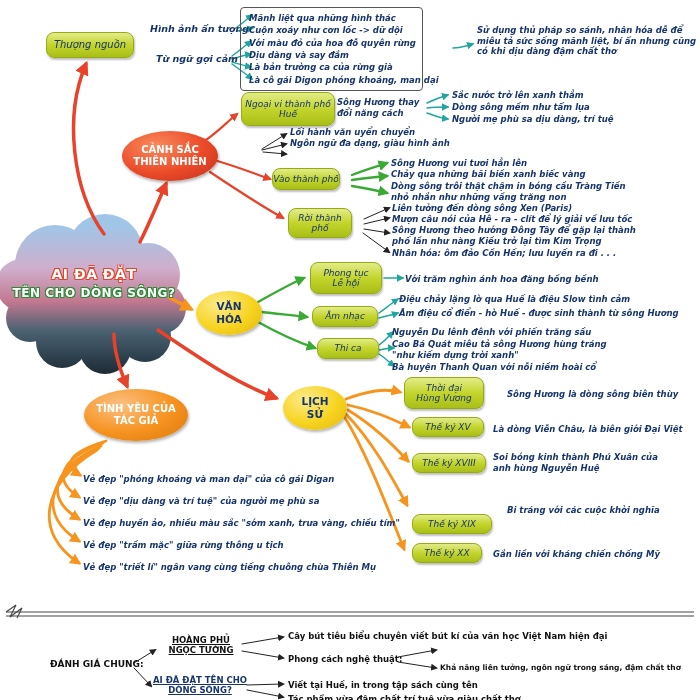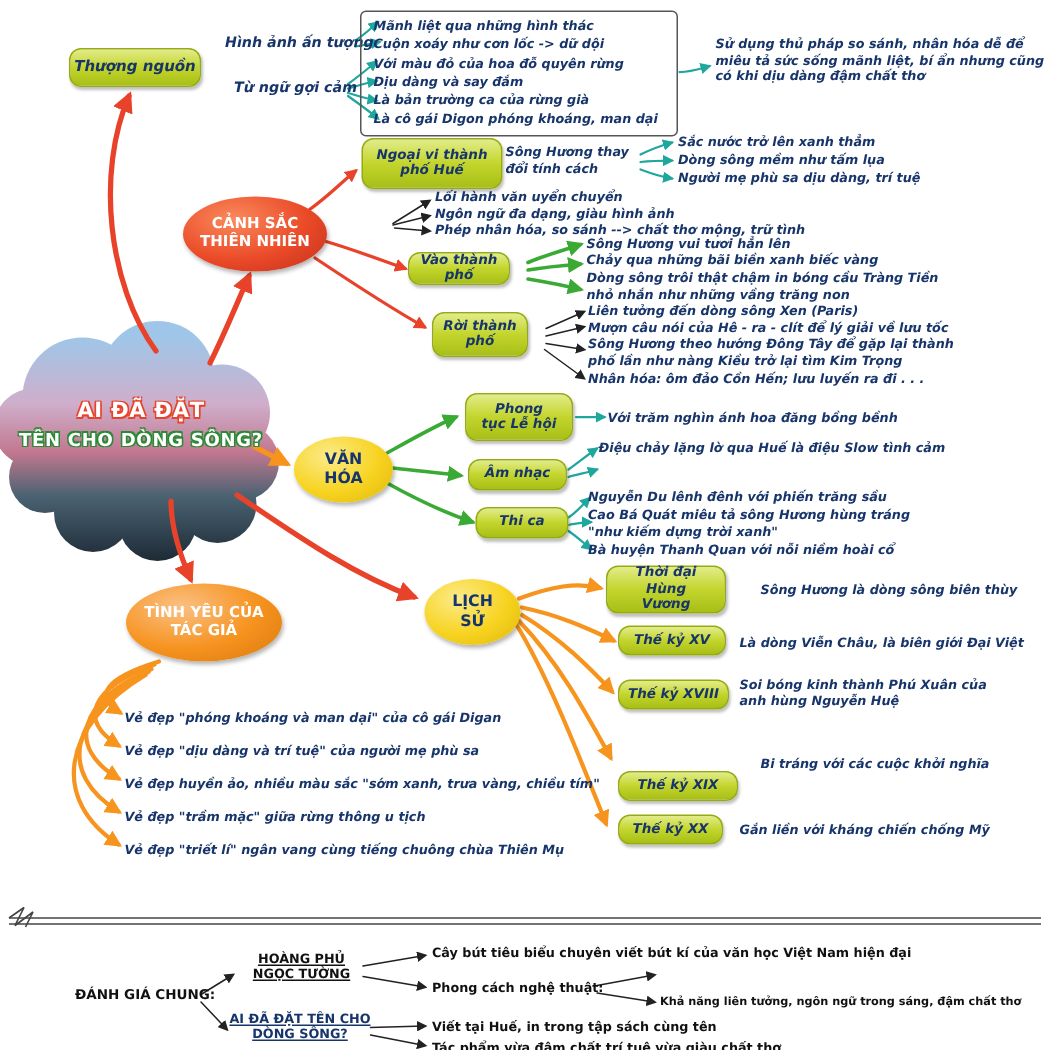--- a/index.html
+++ b/index.html
@@ -2,21 +2,21 @@
 <html><head>
 <meta charset="utf-8">
 <style>
   * { margin:0; padding:0; box-sizing:border-box; }
   body { font-family:"DejaVu Sans",sans-serif; background:#fff; }
   #canvas { position:relative; width:700px; height:700px; background:#fff; overflow:hidden; }
   .item { position:absolute; color:#17356b; font-weight:bold; font-style:italic;
           font-size:8.5px; line-height:1.25; white-space:nowrap; }
   .wrap { white-space:normal; }
   .gbox { position:absolute; background:linear-gradient(180deg,#e2ec8a 0%,#c3d52c 50%,#a8bf17 100%);
-          border:1px solid #96ab12; border-radius:8px; color:#17356b; font-weight:bold; font-style:italic;
+          border:1px solid #96ab12; border-radius:8px; color:#17356b; font-weight:normal; font-style:italic;
           display:flex; align-items:center; justify-content:center; text-align:center; line-height:1.15;
           box-shadow:1px 2px 2px rgba(0,0,0,.25); font-size:9px; }
   .ell { position:absolute; border-radius:50%; display:flex; align-items:center; justify-content:center;
          text-align:center; font-weight:bold; line-height:1.2; box-shadow:1px 2px 3px rgba(0,0,0,.3); }
   .ell-red    { background:radial-gradient(ellipse at 35% 30%,#fa8a5c 0%,#ea4a28 55%,#c2301c 100%); color:#fff; font-size:10px; }
   .ell-yellow { background:radial-gradient(ellipse at 35% 30%,#fcEB8a 0%,#f7d320 55%,#dfb70c 100%); color:#17356b; font-size:10.5px; }
   .ell-orange { background:radial-gradient(ellipse at 35% 30%,#fbc083 0%,#f6921e 55%,#d8790e 100%); color:#fff; font-size:10px; }
   .panel { position:absolute; border:1.2px solid #555; border-radius:4px; padding:4px 8px;
            display:flex; flex-direction:column; justify-content:space-around; }
   .panel .pitem { color:#17356b; font-weight:bold; font-style:italic; font-size:8.5px; white-space:nowrap; }
@@ -148,57 +148,57 @@
       <path d="M6,612 l10,-7 l-6,12 l12,-9 l-5,10"></path>
     </g>
   </svg>
 
   <div class="ctitle ct1" style="left:26px;top:254px;width:136px">AI ĐÃ ĐẶT</div>
   <div class="ctitle ct2" style="left:12px;top:274px;width:164px">TÊN CHO DÒNG SÔNG?</div>
 
   <div class="gbox" style="left:46px;top:32px;width:88px;height:26px;font-size:10px">Thượng nguồn</div>
   <div class="sublabel" style="left:150px;top:23px">Hình ảnh ấn tượng</div>
   <div class="sublabel" style="left:156px;top:53px">Từ ngữ gợi cảm</div>
-  <div class="panel" style="left:240px;top:7px;width:212px;height:84px">
+  <div class="panel" style="left:240px;top:7px;width:183px;height:84px">
     <div class="pitem">Mãnh liệt qua những hình thác</div>
     <div class="pitem">Cuộn xoáy như cơn lốc -&gt; dữ dội</div>
     <div class="pitem">Với màu đỏ của hoa đỗ quyên rừng</div>
     <div class="pitem">Dịu dàng và say đắm</div>
     <div class="pitem">Là bản trường ca của rừng già</div>
     <div class="pitem">Là cô gái Digon phóng khoáng, man dại</div>
   </div>
   <div class="item wrap" style="left:477px;top:25px;width:220px">Sử dụng thủ pháp so sánh, nhân hóa dễ để miêu tả sức sống mãnh liệt, bí ẩn nhưng cũng có khi dịu dàng đậm chất thơ</div>
 
   <div class="ell ell-red" style="left:122px;top:131px;width:96px;height:50px;padding:0 10px">CẢNH SẮC THIÊN NHIÊN</div>
 
   <div class="gbox" style="left:241px;top:92px;width:94px;height:34px">Ngoại vi thành phố Huế</div>
-  <div class="item wrap" style="left:337px;top:97px;width:90px">Sông Hương thay đổi tính cách</div>
+  <div class="item wrap" style="left:337px;top:97px;width:90px">Sông Hương thay đổi năng cách</div>
   <div class="item" style="left:452px;top:90px">Sắc nước trở lên xanh thẳm</div>
   <div class="item" style="left:452px;top:102px">Dòng sông mềm như tấm lụa</div>
   <div class="item" style="left:452px;top:114px">Người mẹ phù sa dịu dàng, trí tuệ</div>
   <div class="item" style="left:290px;top:127px">Lối hành văn uyển chuyển</div>
   <div class="item" style="left:290px;top:138px">Ngôn ngữ đa dạng, giàu hình ảnh</div>
-  <div class="item" style="left:290px;top:149px">Phép nhân hóa, so sánh --&gt; chất thơ mộng, trữ tình</div>
 
   <div class="gbox" style="left:272px;top:168px;width:68px;height:22px">Vào thành phố</div>
   <div class="item" style="left:391px;top:158px">Sông Hương vui tươi hẳn lên</div>
   <div class="item" style="left:391px;top:169px">Chảy qua những bãi biền xanh biếc vàng</div>
   <div class="item wrap" style="left:391px;top:181px;width:250px">Dòng sông trôi thật chậm in bóng cầu Tràng Tiền nhỏ nhắn như những vầng trăng non</div>
 
   <div class="gbox" style="left:288px;top:208px;width:64px;height:30px">Rời thành phố</div>
   <div class="item" style="left:392px;top:203px">Liên tưởng đến dòng sông Xen (Paris)</div>
   <div class="item" style="left:392px;top:214px">Mượn câu nói của Hê - ra - clít để lý giải về lưu tốc</div>
   <div class="item" style="left:392px;top:248px">Nhân hóa: ôm đảo Cồn Hến; lưu luyến ra đi . . .</div>
   <div class="item wrap" style="left:392px;top:225px;width:260px">Sông Hương theo hướng Đông Tây để gặp lại thành phố lần như nàng Kiều trở lại tìm Kim Trọng</div>
 
   <div class="ell ell-yellow" style="left:196px;top:291px;width:66px;height:44px;padding:0 14px">VĂN HÓA</div>
   <div class="gbox" style="left:310px;top:262px;width:72px;height:32px;padding:0 10px">Phong tục Lễ hội</div>
   <div class="item" style="left:405px;top:274px">Với trăm nghìn ánh hoa đăng bồng bềnh</div>
   <div class="gbox" style="left:312px;top:306px;width:66px;height:21px">Âm nhạc</div>
   <div class="item" style="left:399px;top:294px">Điệu chảy lặng lờ qua Huế là điệu Slow tình cảm</div>
+  <div class="item" style="left:399px;top:308px">Âm điệu cổ điển - hò Huế - được sinh thành từ sông Hương</div>
   <div class="gbox" style="left:317px;top:338px;width:62px;height:21px">Thi ca</div>
   <div class="item" style="left:392px;top:327px">Nguyễn Du lênh đênh với phiến trăng sầu</div>
   <div class="item wrap" style="left:392px;top:339px;width:235px">Cao Bá Quát miêu tả sông Hương hùng tráng "như kiếm dựng trời xanh"</div>
   <div class="item" style="left:392px;top:362px">Bà huyện Thanh Quan với nỗi niềm hoài cổ</div>
 
   <div class="ell ell-yellow" style="left:283px;top:386px;width:64px;height:44px;padding:0 14px">LỊCH SỬ</div>
   <div class="gbox" style="left:404px;top:377px;width:80px;height:32px;padding:0 10px">Thời đại Hùng Vương</div>
   <div class="item" style="left:507px;top:389px">Sông Hương là dòng sông biên thùy</div>
   <div class="gbox" style="left:412px;top:417px;width:72px;height:20px">Thế kỷ XV</div>
   <div class="item" style="left:493px;top:424px">Là dòng Viễn Châu, là biên giới Đại Việt</div>

